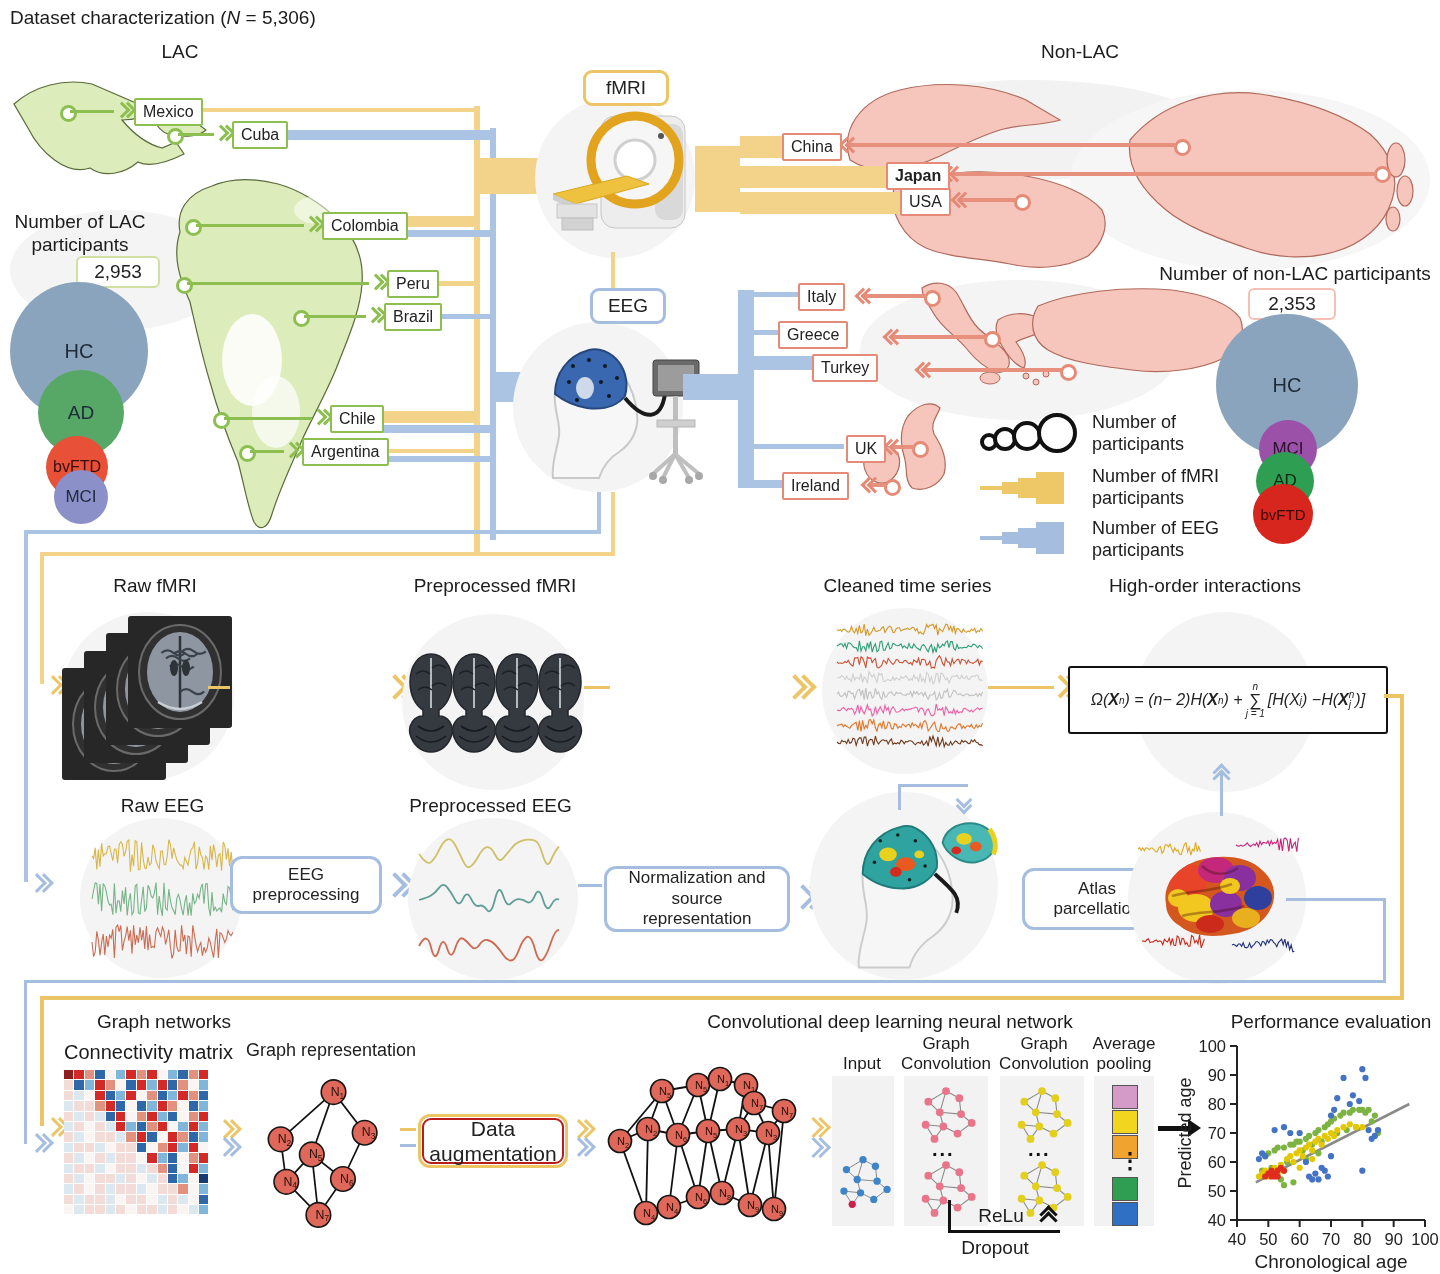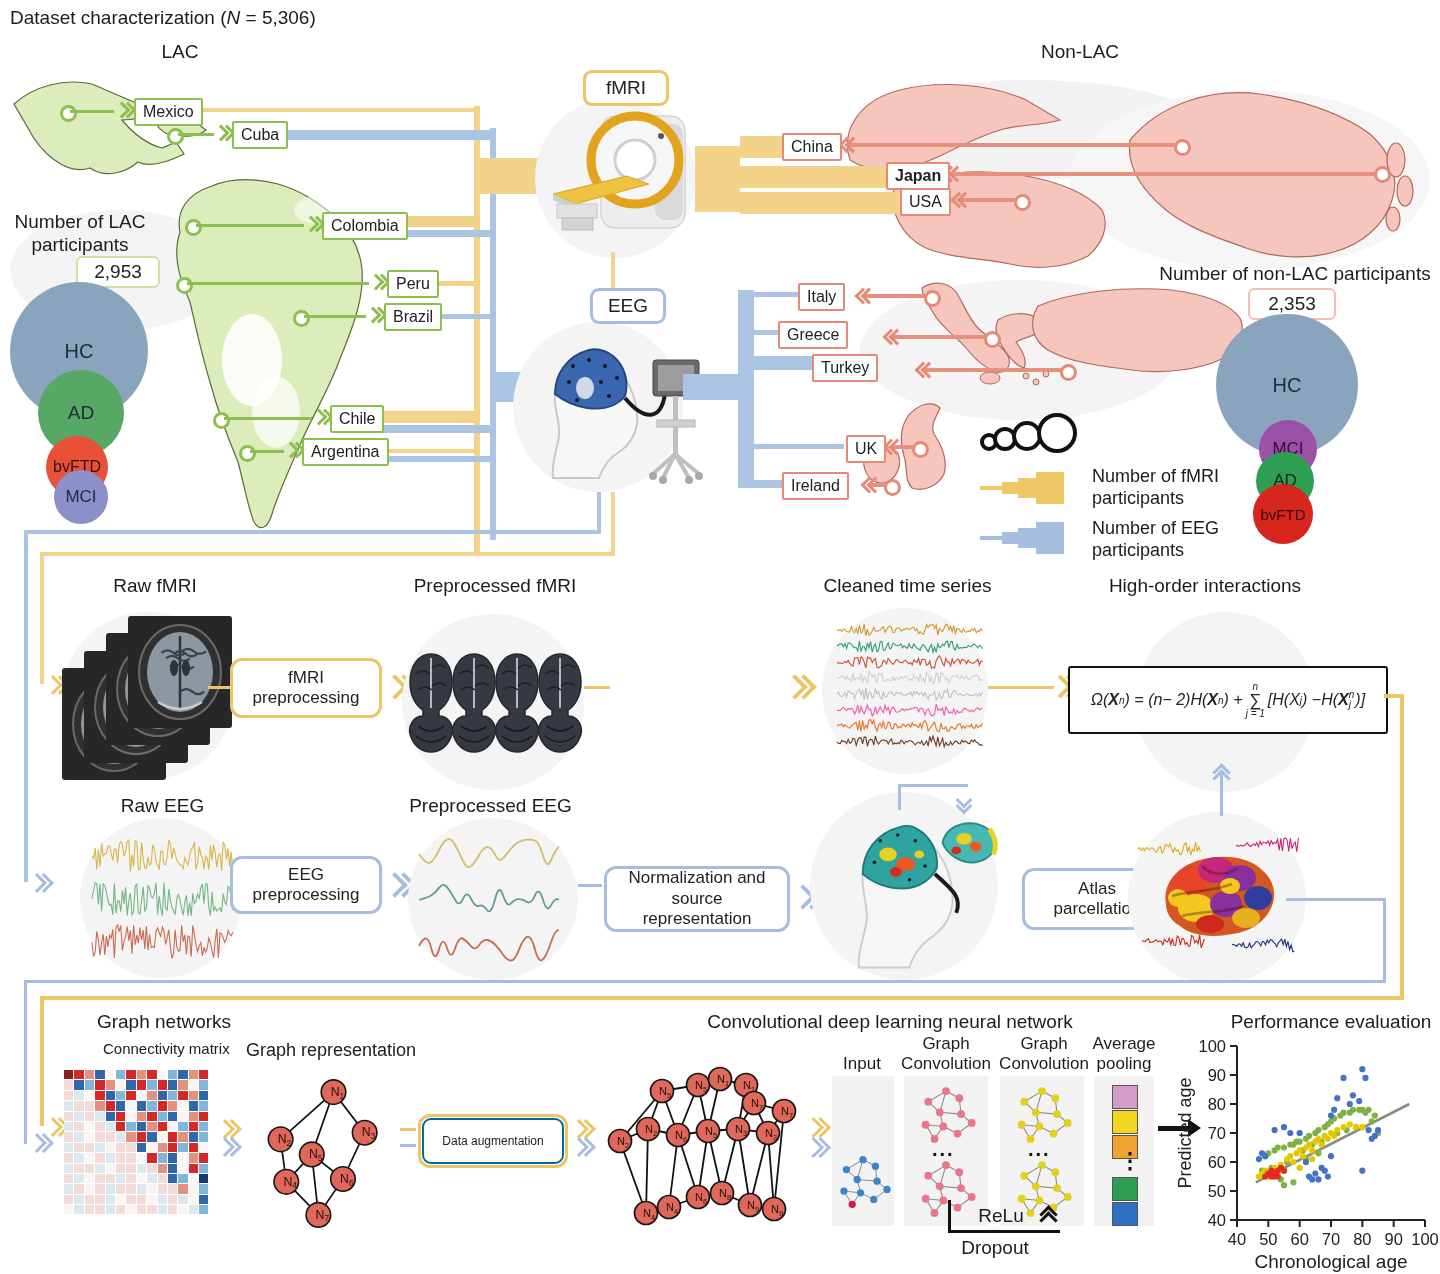--- a/index.html
+++ b/index.html
@@ -298,20 +298,21 @@
   <div class="bub" style="left:1253px;top:484px;width:60px;height:60px;background:#d6261d;font-size:15px;color:#3a0a06;">bvFTD</div>
 
   <svg class="abs" style="left:978px;top:408px;" width="110" height="52" viewBox="0 0 110 52">
     <g fill="#fff" stroke="#111" stroke-width="4">
       <circle cx="11" cy="34" r="7"></circle>
         <circle cx="27" cy="31" r="10"></circle>
         <circle cx="49" cy="28" r="13"></circle>
         <circle cx="79" cy="25" r="18"></circle>
     </g>
   </svg>
+  <div class="lbl" style="left:1092px;top:412px;width:180px;text-align:left;font-size:18px;">Number of participants</div>
   <svg class="abs" style="left:980px;top:466px;" width="105" height="44" viewBox="0 0 105 44">
     <polygon points="0,20 22,20 22,16 38,16 38,12 56,12 56,6 84,6 84,38 56,38 56,32 38,32 38,28 22,28 22,24 0,24" fill="#eec867"></polygon>
   </svg>
   <div class="lbl" style="left:1092px;top:466px;width:185px;text-align:left;font-size:18px;">Number of fMRI participants</div>
   <svg class="abs" style="left:980px;top:516px;" width="105" height="44" viewBox="0 0 105 44">
     <polygon points="0,20 22,20 22,16 38,16 38,12 56,12 56,6 84,6 84,38 56,38 56,32 38,32 38,28 22,28 22,24 0,24" fill="#a5bedf"></polygon>
   </svg>
   <div class="lbl" style="left:1092px;top:518px;width:185px;text-align:left;font-size:18px;">Number of EEG participants</div>
 
   <div class="ln" style="left:597px;top:492px;width:4px;height:42px;background:#abc4e4;"></div>
@@ -383,21 +384,20 @@
           <path d="M33.48267960548401 36.93459361791611 q6 -5 12 0 q6 5 12 0" fill="none" stroke="#39414a" stroke-width="2.2"></path>
           <path d="M52.22036695480347 75.59102654457092 q6 -5 12 0 q6 5 12 0" fill="none" stroke="#39414a" stroke-width="2.2"></path>
           <path d="M53.87789487838745 35.463892221450806 q6 -5 12 0 q6 5 12 0" fill="none" stroke="#39414a" stroke-width="2.2"></path>
           <path d="M41.799187541007996 50.58708667755127 q6 -5 12 0 q6 5 12 0" fill="none" stroke="#39414a" stroke-width="2.2"></path>
           <ellipse cx="46" cy="52" rx="4" ry="8" fill="#2e3338"></ellipse>
           <ellipse cx="58" cy="52" rx="4" ry="8" fill="#2e3338"></ellipse>
           <path d="M30 86 q22 14 44 0" fill="none" stroke="#c8ced4" stroke-width="2.5"></path>
         </svg></div>
     </div>
   <div class="ln" style="left:208px;top:686px;width:22px;height:3px;background:#ecc567;"></div>
-  <div class="pill y" style="left:230px;top:658px;width:152px;height:60px;">fMRI preprocessing</div>
   <div class="chv" style="left:386px;top:678px;--c:#ecc567;--s:14px;--w:4px;">
       <span></span>
       <span></span>
     </div>
   <div class="lbl" style="left:395px;top:574px;width:200px;">Preprocessed fMRI</div>
   <div class="gcirc" style="left:402px;top:614px;width:182px;height:176px;"></div>
   <svg id="fmriSlices" class="abs" style="left:408px;top:648px;" width="176" height="118" viewBox="0 0 176 118">
       <g transform="translate(0,4)">
         <path d="M23,2 C35,2 44,13 44,30 C44,44 38,54 31,58 L31,64 C40,64 46,73 44,82 C41,93 33,100 23,100 C13,100 5,93 2,82 C0,73 6,64 15,64 L15,58 C8,54 2,44 2,30 C2,13 11,2 23,2 Z" fill="#353a40" stroke="#23272c" stroke-width="1.5"></path>
         <line x1="23" y1="6" x2="23" y2="56" stroke="#d6dbdf" stroke-width="1.6"></line>
@@ -587,21 +587,21 @@
   <div class="ln" style="left:1286px;top:898px;width:100px;height:3px;background:#a5bedf;"></div>
   <div class="ln" style="left:1383px;top:898px;width:3px;height:84px;background:#a5bedf;"></div>
   <div class="ln" style="left:24px;top:980px;width:1362px;height:3px;background:#a5bedf;"></div>
   <div class="ln" style="left:24px;top:980px;width:3px;height:164px;background:#a5bedf;"></div>
   <div class="chv" style="left:30px;top:1136px;--c:#a5bedf;--s:11px;--w:3px;">
       <span></span>
       <span></span>
     </div>
 
   <div class="lbl" style="left:64px;top:1010px;width:200px;text-align:center;">Graph networks</div>
-  <div class="lbl" style="left:64px;top:1040px;width:200px;text-align:left;font-size:15px;margin-left:39px;">Connectivity matrix</div>
+  <div class="lbl" style="left:64px;top:1040px;width:200px;text-align:left;font-size:20px;">Connectivity matrix</div>
   <div class="lbl" style="left:246px;top:1040px;width:200px;text-align:left;font-size:18px;">Graph representation</div>
   <div id="matrix" style="left:64px;top:1070px;">
       <div style="background: rgb(143, 31, 31);"></div>
       <div style="background: rgb(212, 42, 39);"></div>
       <div style="background: rgb(226, 145, 127);"></div>
       <div style="background: rgb(47, 103, 168);"></div>
       <div style="background: rgb(250, 245, 243);"></div>
       <div style="background: rgb(127, 182, 217);"></div>
       <div style="background: rgb(212, 42, 39);"></div>
       <div style="background: rgb(226, 145, 127);"></div>
@@ -824,21 +824,21 @@
       <circle cx="20" cy="115" r="13" fill="#e0685a" stroke="#161616" stroke-width="1.7"></circle>
       <text x="17" y="119" font-size="13" font-family="Liberation Sans, sans-serif" fill="#241008">N<tspan font-size="8.84" dy="3">4</tspan></text>
       <circle cx="80" cy="112" r="13" fill="#e0685a" stroke="#161616" stroke-width="1.7"></circle>
       <text x="77" y="116" font-size="13" font-family="Liberation Sans, sans-serif" fill="#241008">N<tspan font-size="8.84" dy="3">6</tspan></text>
       <circle cx="54" cy="150" r="13" fill="#e0685a" stroke="#161616" stroke-width="1.7"></circle>
       <text x="51" y="154" font-size="13" font-family="Liberation Sans, sans-serif" fill="#241008">N<tspan font-size="8.84" dy="3">7</tspan></text>
     </svg>
   <div class="ln" style="left:400px;top:1128px;width:16px;height:3px;background:#ecc567;"></div>
   <div class="ln" style="left:400px;top:1144px;width:16px;height:3px;background:#a5bedf;"></div>
   <div class="abs" style="left:418px;top:1114px;width:150px;height:54px;border:3px solid #ecc567;border-radius:12px;box-sizing:border-box;background:#fff;">
-    <div style="position:absolute;inset:1px;border:2px solid #0369a1;border-radius:9px;display:flex;align-items:center;justify-content:center;text-align:center;font-size:12px;line-height:1.2;">Data augmentation</div>
+    <div style="position:absolute;inset:1px;border:2px solid #b91c1c;border-radius:9px;display:flex;align-items:center;justify-content:center;text-align:center;font-size:21px;line-height:1.2;">Data augmentation</div>
   </div>
   <div class="chv" style="left:572px;top:1122px;--c:#ecc567;--s:11px;--w:3px;">
       <span></span>
       <span></span>
     </div>
   <div class="chv" style="left:572px;top:1140px;--c:#a5bedf;--s:11px;--w:3px;">
       <span></span>
       <span></span>
     </div>
   <svg id="augGraph" class="abs" style="left:592px;top:1055px;" width="212" height="185" viewBox="-14 -8 212 185">

